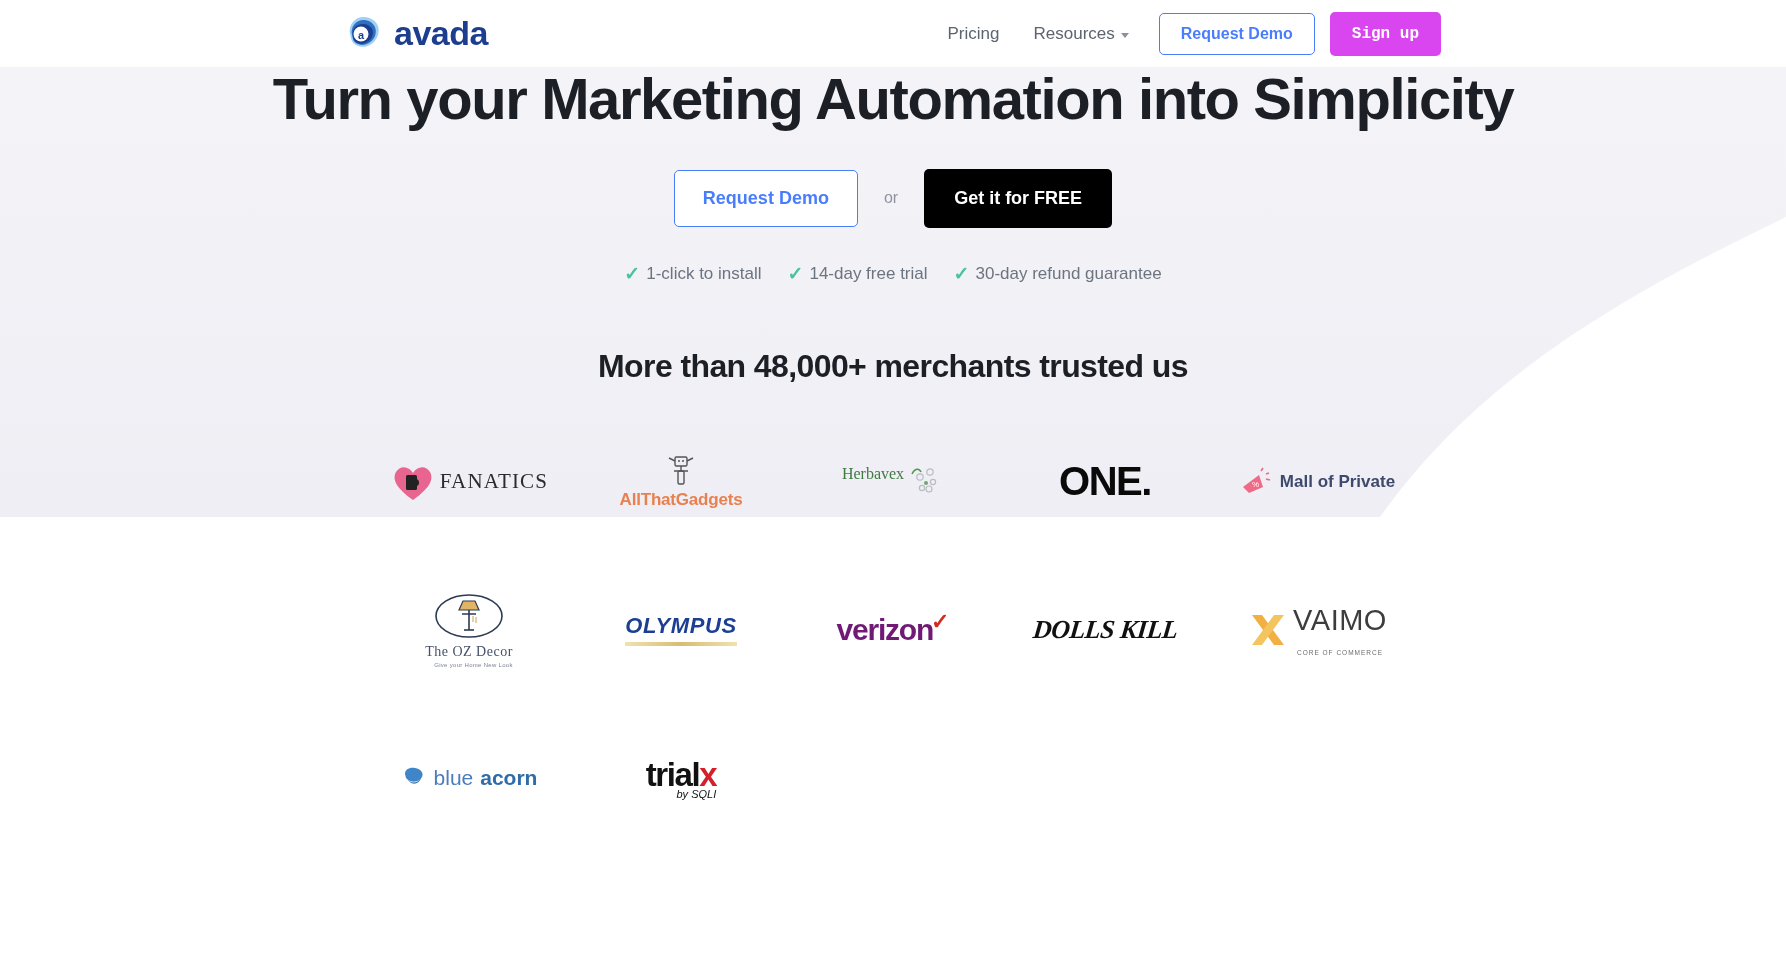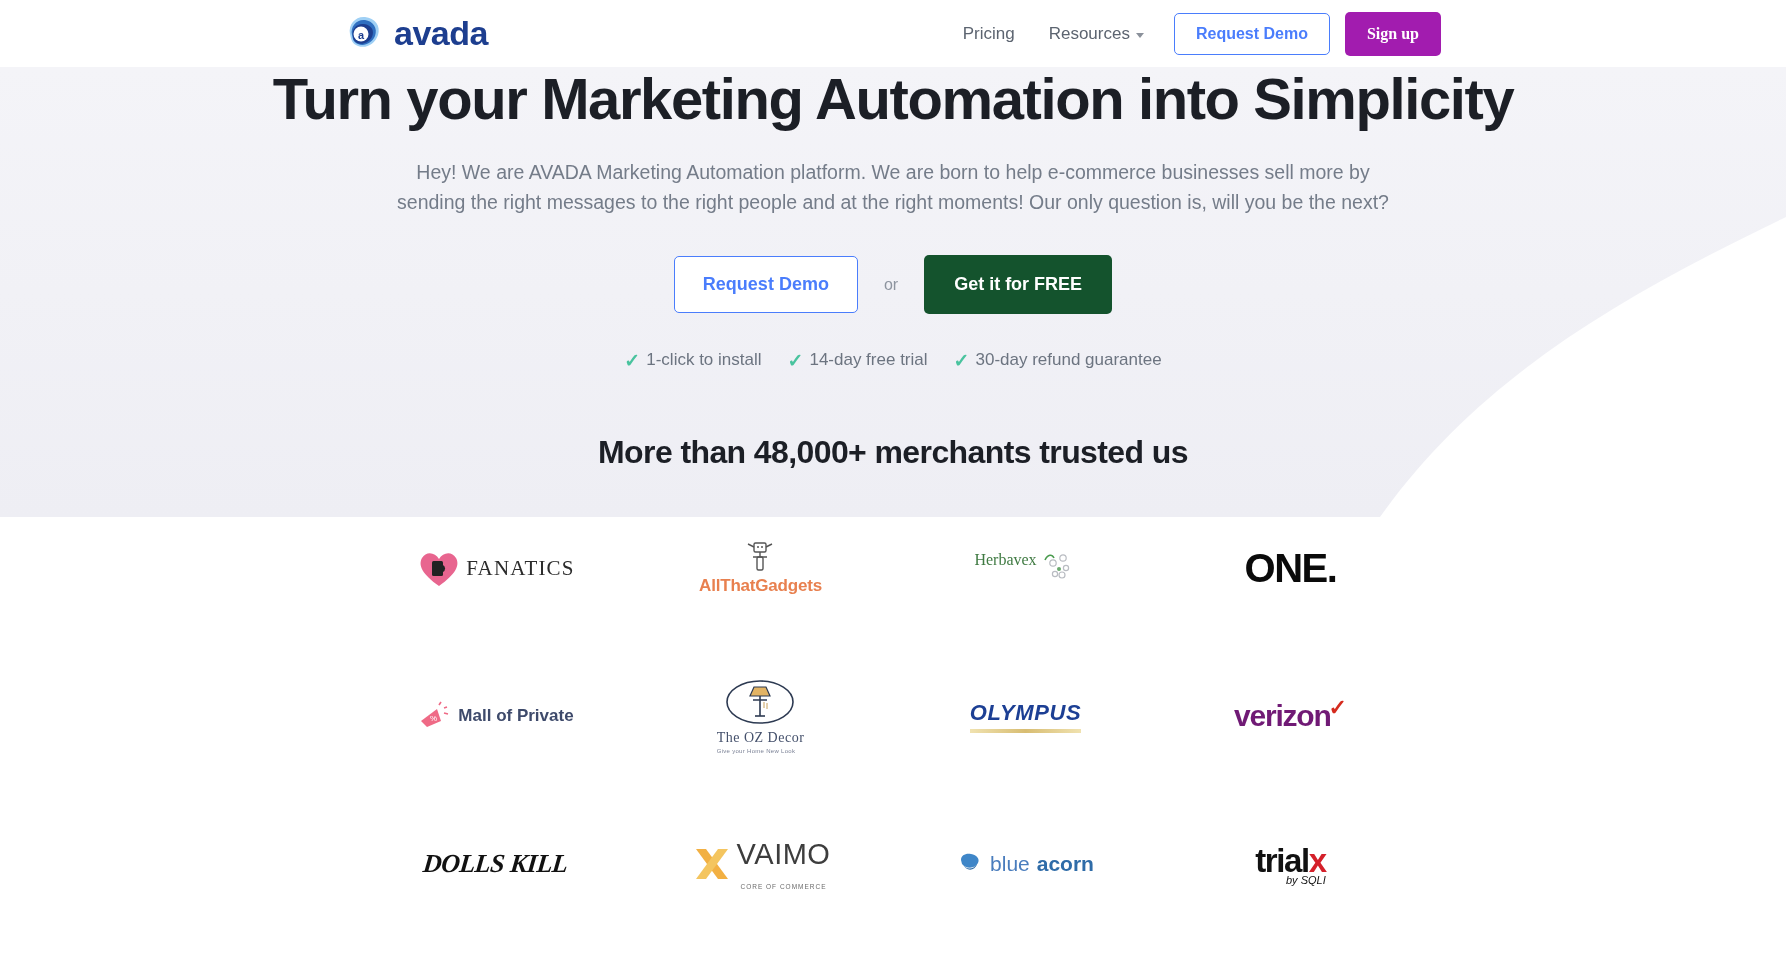--- a/index.html
+++ b/index.html
@@ -57,24 +57,24 @@
     margin-left:13px;
     border:1.6px solid #4a7dfc; border-radius:5px;
     color:#4a7dfc; background:#fff;
     font-size:16px; font-weight:700;
     padding:11px 21px; cursor:pointer; white-space:nowrap;
     font-family:"Liberation Sans", sans-serif;
   }
   .btn-signup-nav {
     margin-left:15px;
     border:none; border-radius:5px;
-    color:#ffffff; background:#a21caf;
+    color:#ffffff; background:#d946ef;
     font-size:16px; font-weight:700;
     padding:13px 22px; cursor:pointer; white-space:nowrap;
-    font-family:Liberation Serif, serif;
+    font-family:Liberation Mono, monospace;
   }
 
   
   .hero {
     position:relative; z-index:5;
     padding-top:68px; text-align:center;
   }
   .hero h1 {
     font-size:58px; font-weight:700; color:#1c1f26;
     letter-spacing:-1.4px; line-height:1.08;
@@ -88,57 +88,57 @@
     display:flex; align-items:center; justify-content:center; gap:26px;
   }
   .btn-demo-hero {
     border:1.6px solid #4a7dfc; border-radius:5px; background:#fff;
     color:#4a7dfc; font-size:18px; font-weight:700;
     padding:17px 28px; cursor:pointer;
     font-family:"Liberation Sans", sans-serif;
   }
   .or-text { font-size:16px; color:#8d949f; }
   .btn-free-hero {
-    border:none; border-radius:5px; background:#14532d;
+    border:none; border-radius:5px; background:#000000;
     color:#fff; font-size:18px; font-weight:700;
     padding:19px 30px; cursor:pointer;
     font-family:"Liberation Sans", sans-serif;
   }
   .features {
     margin-top:36px;
     display:flex; align-items:center; justify-content:center; gap:26px;
   }
   .feature { display:flex; align-items:center; gap:6px;
     font-size:17px; color:#6c7480; white-space:nowrap; }
   .tick { color:#49c39e; font-size:19px; font-weight:700; line-height:1; }
 
   
   .trust { position:relative; z-index:5; margin-top:64px; text-align:center; }
   .trust h2 {
     font-size:32px; font-weight:700; color:#1c1f26; letter-spacing:-0.6px;
   }
   .logo-grid {
     margin:62px auto 0; width:1060px;
-    display:grid; grid-template-columns:repeat(4,1fr);
+    display:grid; grid-template-columns:repeat(5,1fr);
     row-gap:78px; align-items:center; justify-items:center;
   }
   .logo-cell { height:70px; display:flex; align-items:center; justify-content:center; }
 
   
   .l-fanatics { display:flex; align-items:center; gap:4px; }
   .l-fanatics .word { font-family:"Liberation Serif", serif; font-size:21px;
     letter-spacing:1.2px; color:#2b2b2b; }
   .l-atg { text-align:center; }
   .l-atg .word { font-size:17px; font-weight:700; color:#e8804f; letter-spacing:-0.2px; }
   .l-herb { display:flex; gap:2px; }
   .l-herb .word { font-size:16px; color:#3f7a42; font-family:"Liberation Serif", serif; }
   .l-one { font-size:40px; font-weight:700; color:#0a0a0a; letter-spacing:-1.5px; }
   .l-mall { display:flex; align-items:center; gap:7px; }
   .l-mall .word { font-size:17px; font-weight:700; color:#3e4a6b; }
-  .l-oz { text-align:left; }
+  .l-oz { text-align:right; }
   .l-oz .word { font-size:14px; color:#44506b; font-family:"Liberation Serif", serif; letter-spacing:0.5px; }
   .l-oz .sub { font-size:6px; color:#7b8296; letter-spacing:0.3px; margin-top:2px; }
   .l-olympus { text-align:center; }
   .l-olympus .word { font-size:22px; font-weight:700; color:#1c3f94; letter-spacing:0.6px; font-style:italic; }
   .l-olympus .bar { height:4px; background:linear-gradient(90deg,#f0e2b0,#d8bd72,#f0e2b0); margin-top:3px; }
   .l-verizon { display:flex; align-items:flex-start; }
   .l-verizon .word { font-size:30px; font-weight:700; color:#701a75; letter-spacing:-1.2px; }
   .l-verizon .check { color:#d52b1e; font-size:22px; font-weight:700; margin-left:-2px; margin-top:-4px; }
   .l-dolls { font-size:26px; font-weight:700; font-style:italic; color:#111;
     font-family:"Liberation Serif", serif; letter-spacing:-0.5px; transform:skewX(-6deg); }
@@ -198,21 +198,20 @@
         <span class="caret"></span>
       </a>
 
       <button class="btn-demo-nav">Request Demo</button>
       <button class="btn-signup-nav">Sign up</button>
     </div>
   </div>
 
   <div class="hero">
     <h1>Turn your Marketing Automation into Simplicity</h1>
-    <p>Hey! We are AVADA Marketing Automation platform. We are born to help e-commerce businesses sell more by sending the right messages to the right people and at the right moments! Our only question is, will you be the next?</p>
 
     <div class="cta-row">
       <button class="btn-demo-hero">Request Demo</button>
       <span class="or-text">or</span>
       <button class="btn-free-hero">Get it for FREE</button>
     </div>
 
     <div class="features">
       <div class="feature">
         <span class="tick">✓</span>

